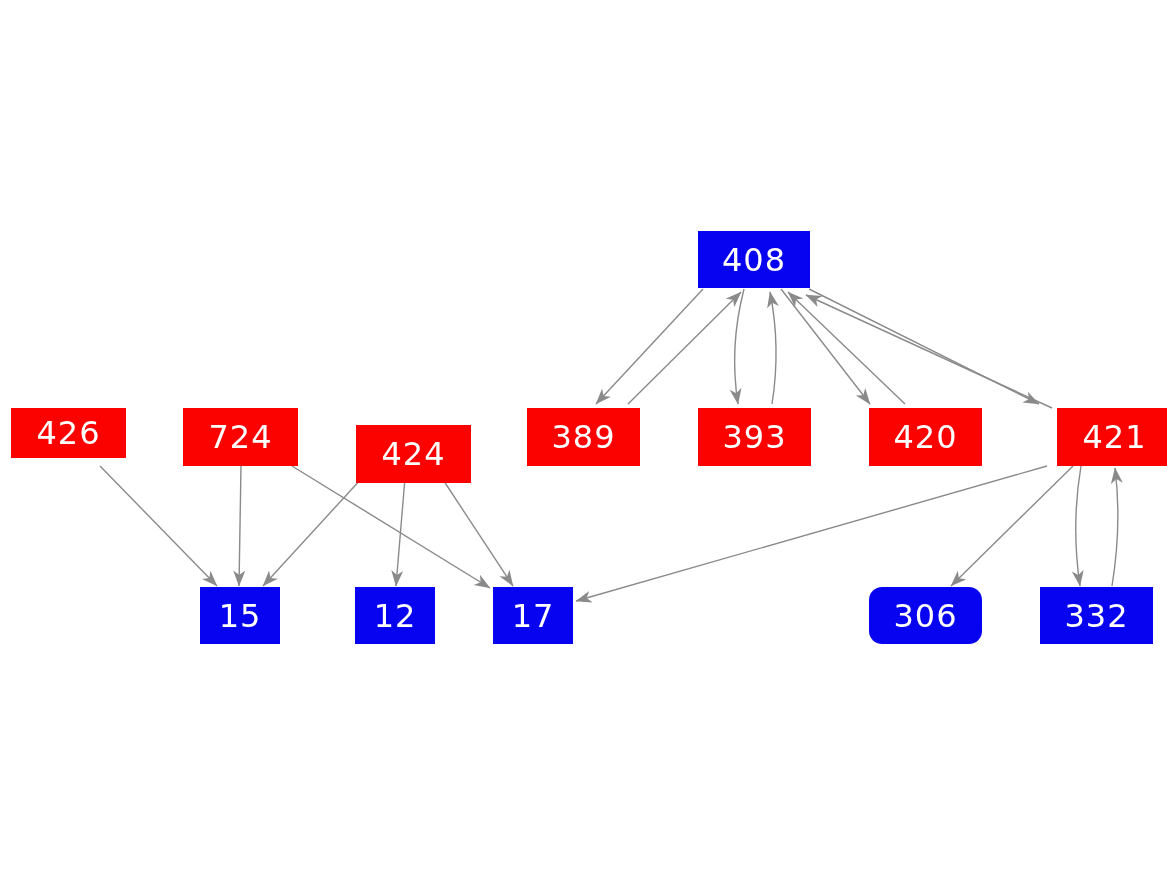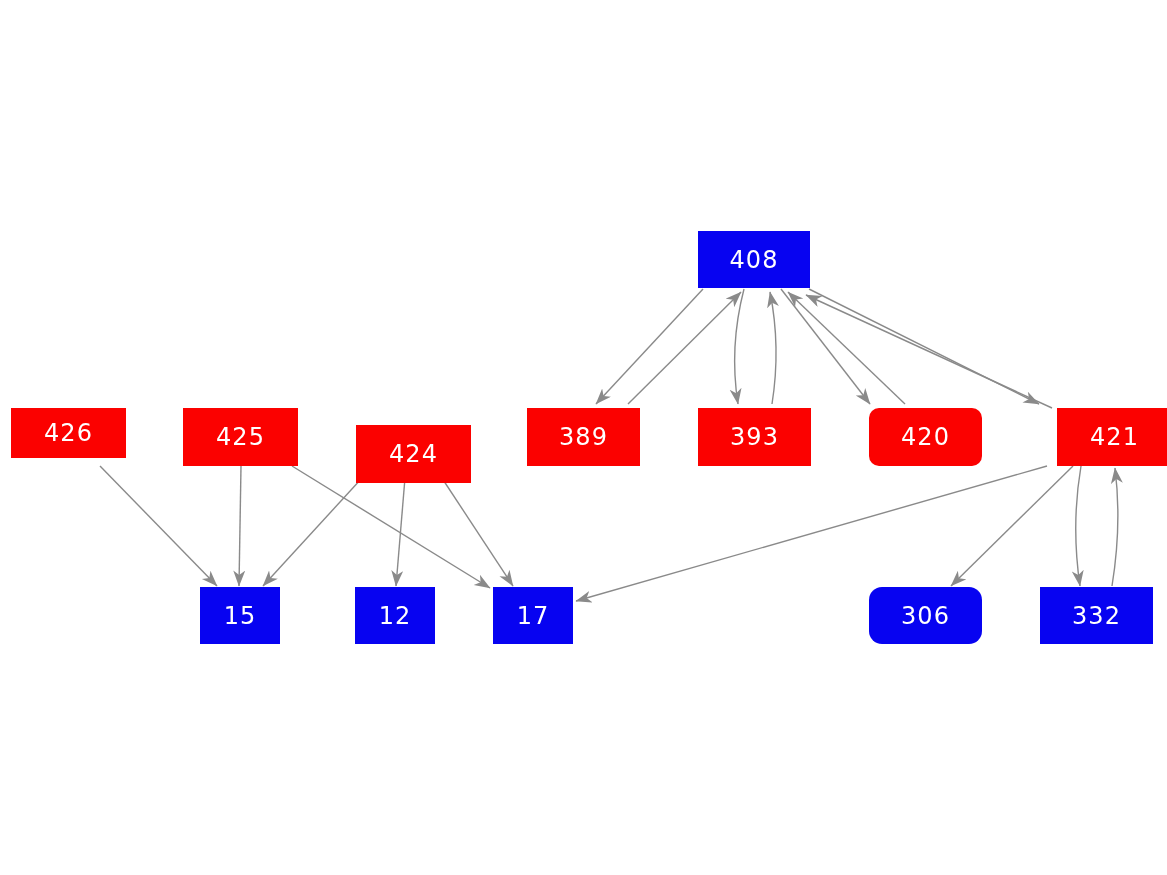--- a/index.html
+++ b/index.html
@@ -22,21 +22,21 @@
     width: 1167px;
     height: 875px;
     pointer-events: none;
   }
   .node {
     position: absolute;
     display: flex;
     align-items: center;
     justify-content: center;
     color: #ffffff;
-    font-size: 24px;
+    font-size: 32px;
     letter-spacing: 1px;
     user-select: none;
   }
   .edge {
     fill: none;
     stroke-width: 1.4px;
   }
 </style>
 </head>
 <body>
@@ -70,32 +70,32 @@
       </g>
   </svg>
   <div id="nodes">
       <div class="node" style="left: 698px; top: 231px; width: 112px; height: 57px; background: rgb(7, 3, 241); color: rgb(255, 255, 255);">
         <span>408</span>
       </div>
       <div class="node" style="left: 11px; top: 408px; width: 115px; height: 50px; background: rgb(251, 1, 0); color: rgb(255, 255, 255);">
         <span>426</span>
       </div>
       <div class="node" style="left: 183px; top: 408px; width: 115px; height: 58px; background: rgb(251, 1, 0); color: rgb(255, 255, 255);">
-        <span>425</span>
+        <span>724</span>
       </div>
       <div class="node" style="left: 356px; top: 408px; width: 115px; height: 58px; background: rgb(251, 1, 0); color: rgb(255, 255, 255); margin-top: 17px;">
         <span>424</span>
       </div>
       <div class="node" style="left: 527px; top: 408px; width: 113px; height: 58px; background: rgb(251, 1, 0); color: rgb(255, 255, 255);">
         <span>389</span>
       </div>
       <div class="node" style="left: 698px; top: 408px; width: 113px; height: 58px; background: rgb(251, 1, 0); color: rgb(255, 255, 255);">
         <span>393</span>
       </div>
-      <div class="node" style="left: 869px; top: 408px; width: 113px; height: 58px; background: rgb(251, 1, 0); color: rgb(255, 255, 255); border-radius: 10px;">
+      <div class="node" style="left: 869px; top: 408px; width: 113px; height: 58px; background: rgb(251, 1, 0); color: rgb(255, 255, 255);">
         <span>420</span>
       </div>
       <div class="node" style="left: 1040px; top: 408px; width: 115px; height: 58px; background: rgb(251, 1, 0); color: rgb(255, 255, 255); margin-left: 17px;">
         <span>421</span>
       </div>
       <div class="node" style="left: 200px; top: 587px; width: 80px; height: 57px; background: rgb(7, 3, 241); color: rgb(255, 255, 255);">
         <span>15</span>
       </div>
       <div class="node" style="left: 355px; top: 587px; width: 80px; height: 57px; background: rgb(7, 3, 241); color: rgb(255, 255, 255);">
         <span>12</span>

